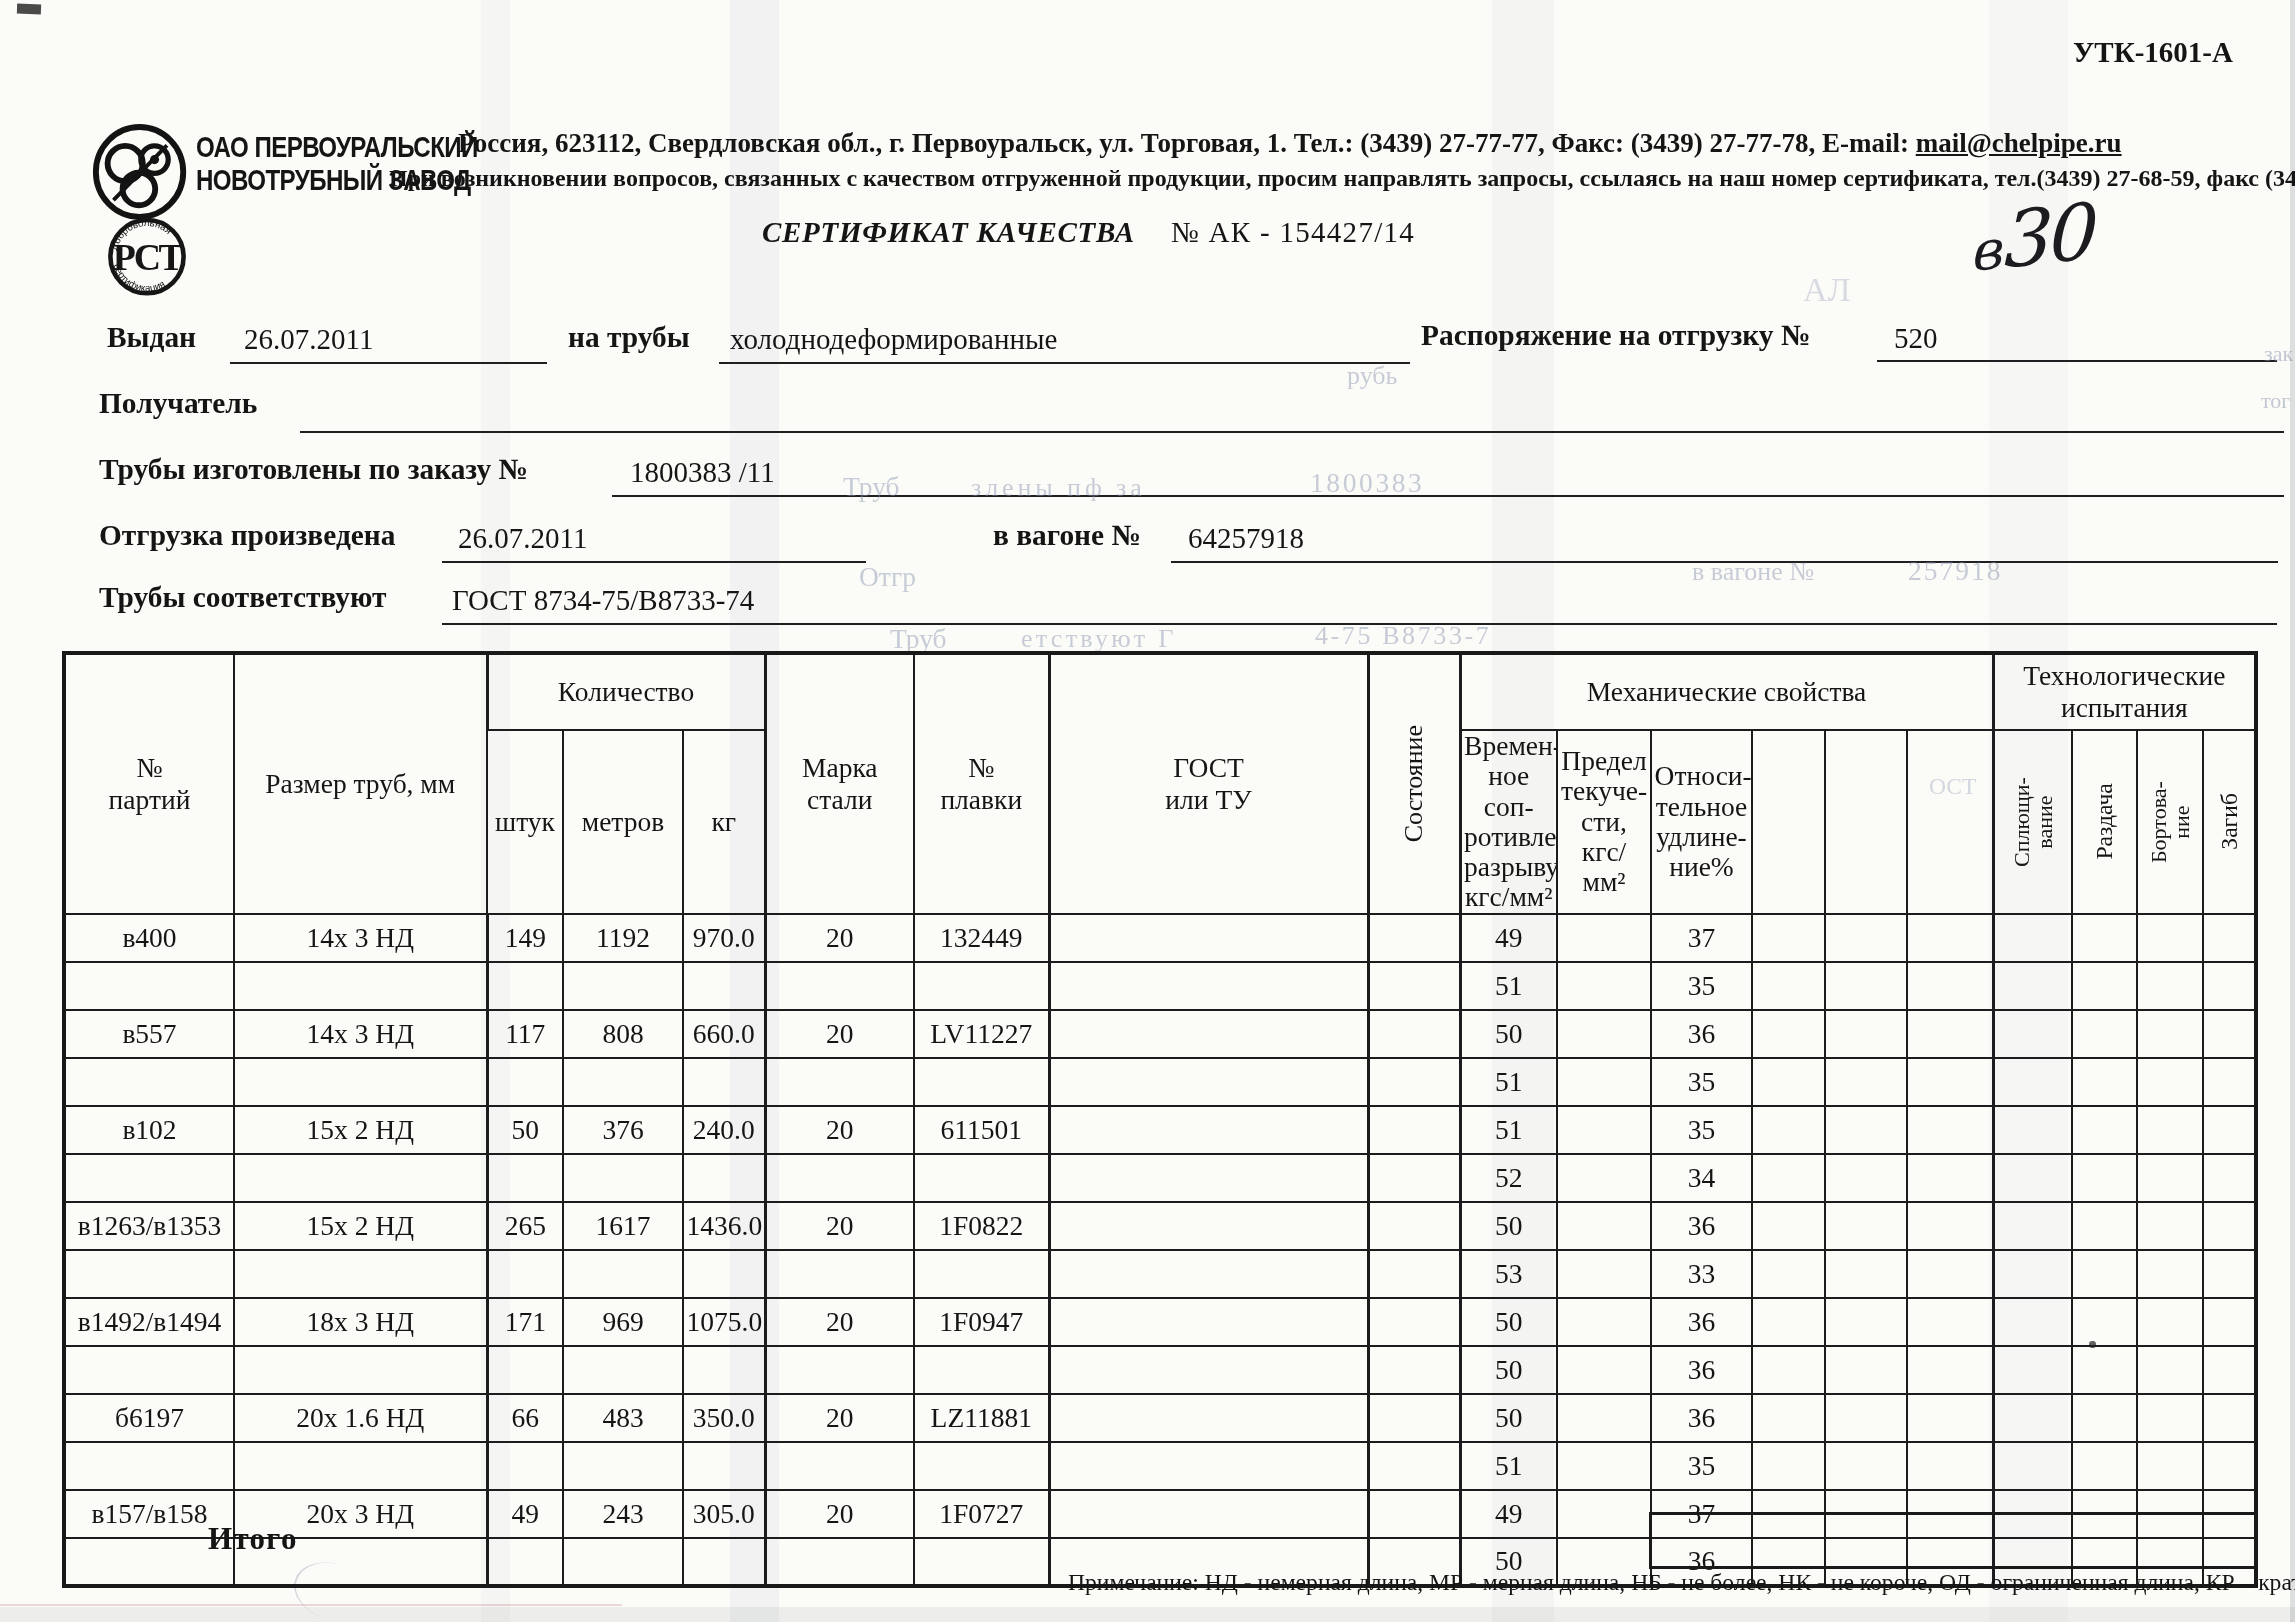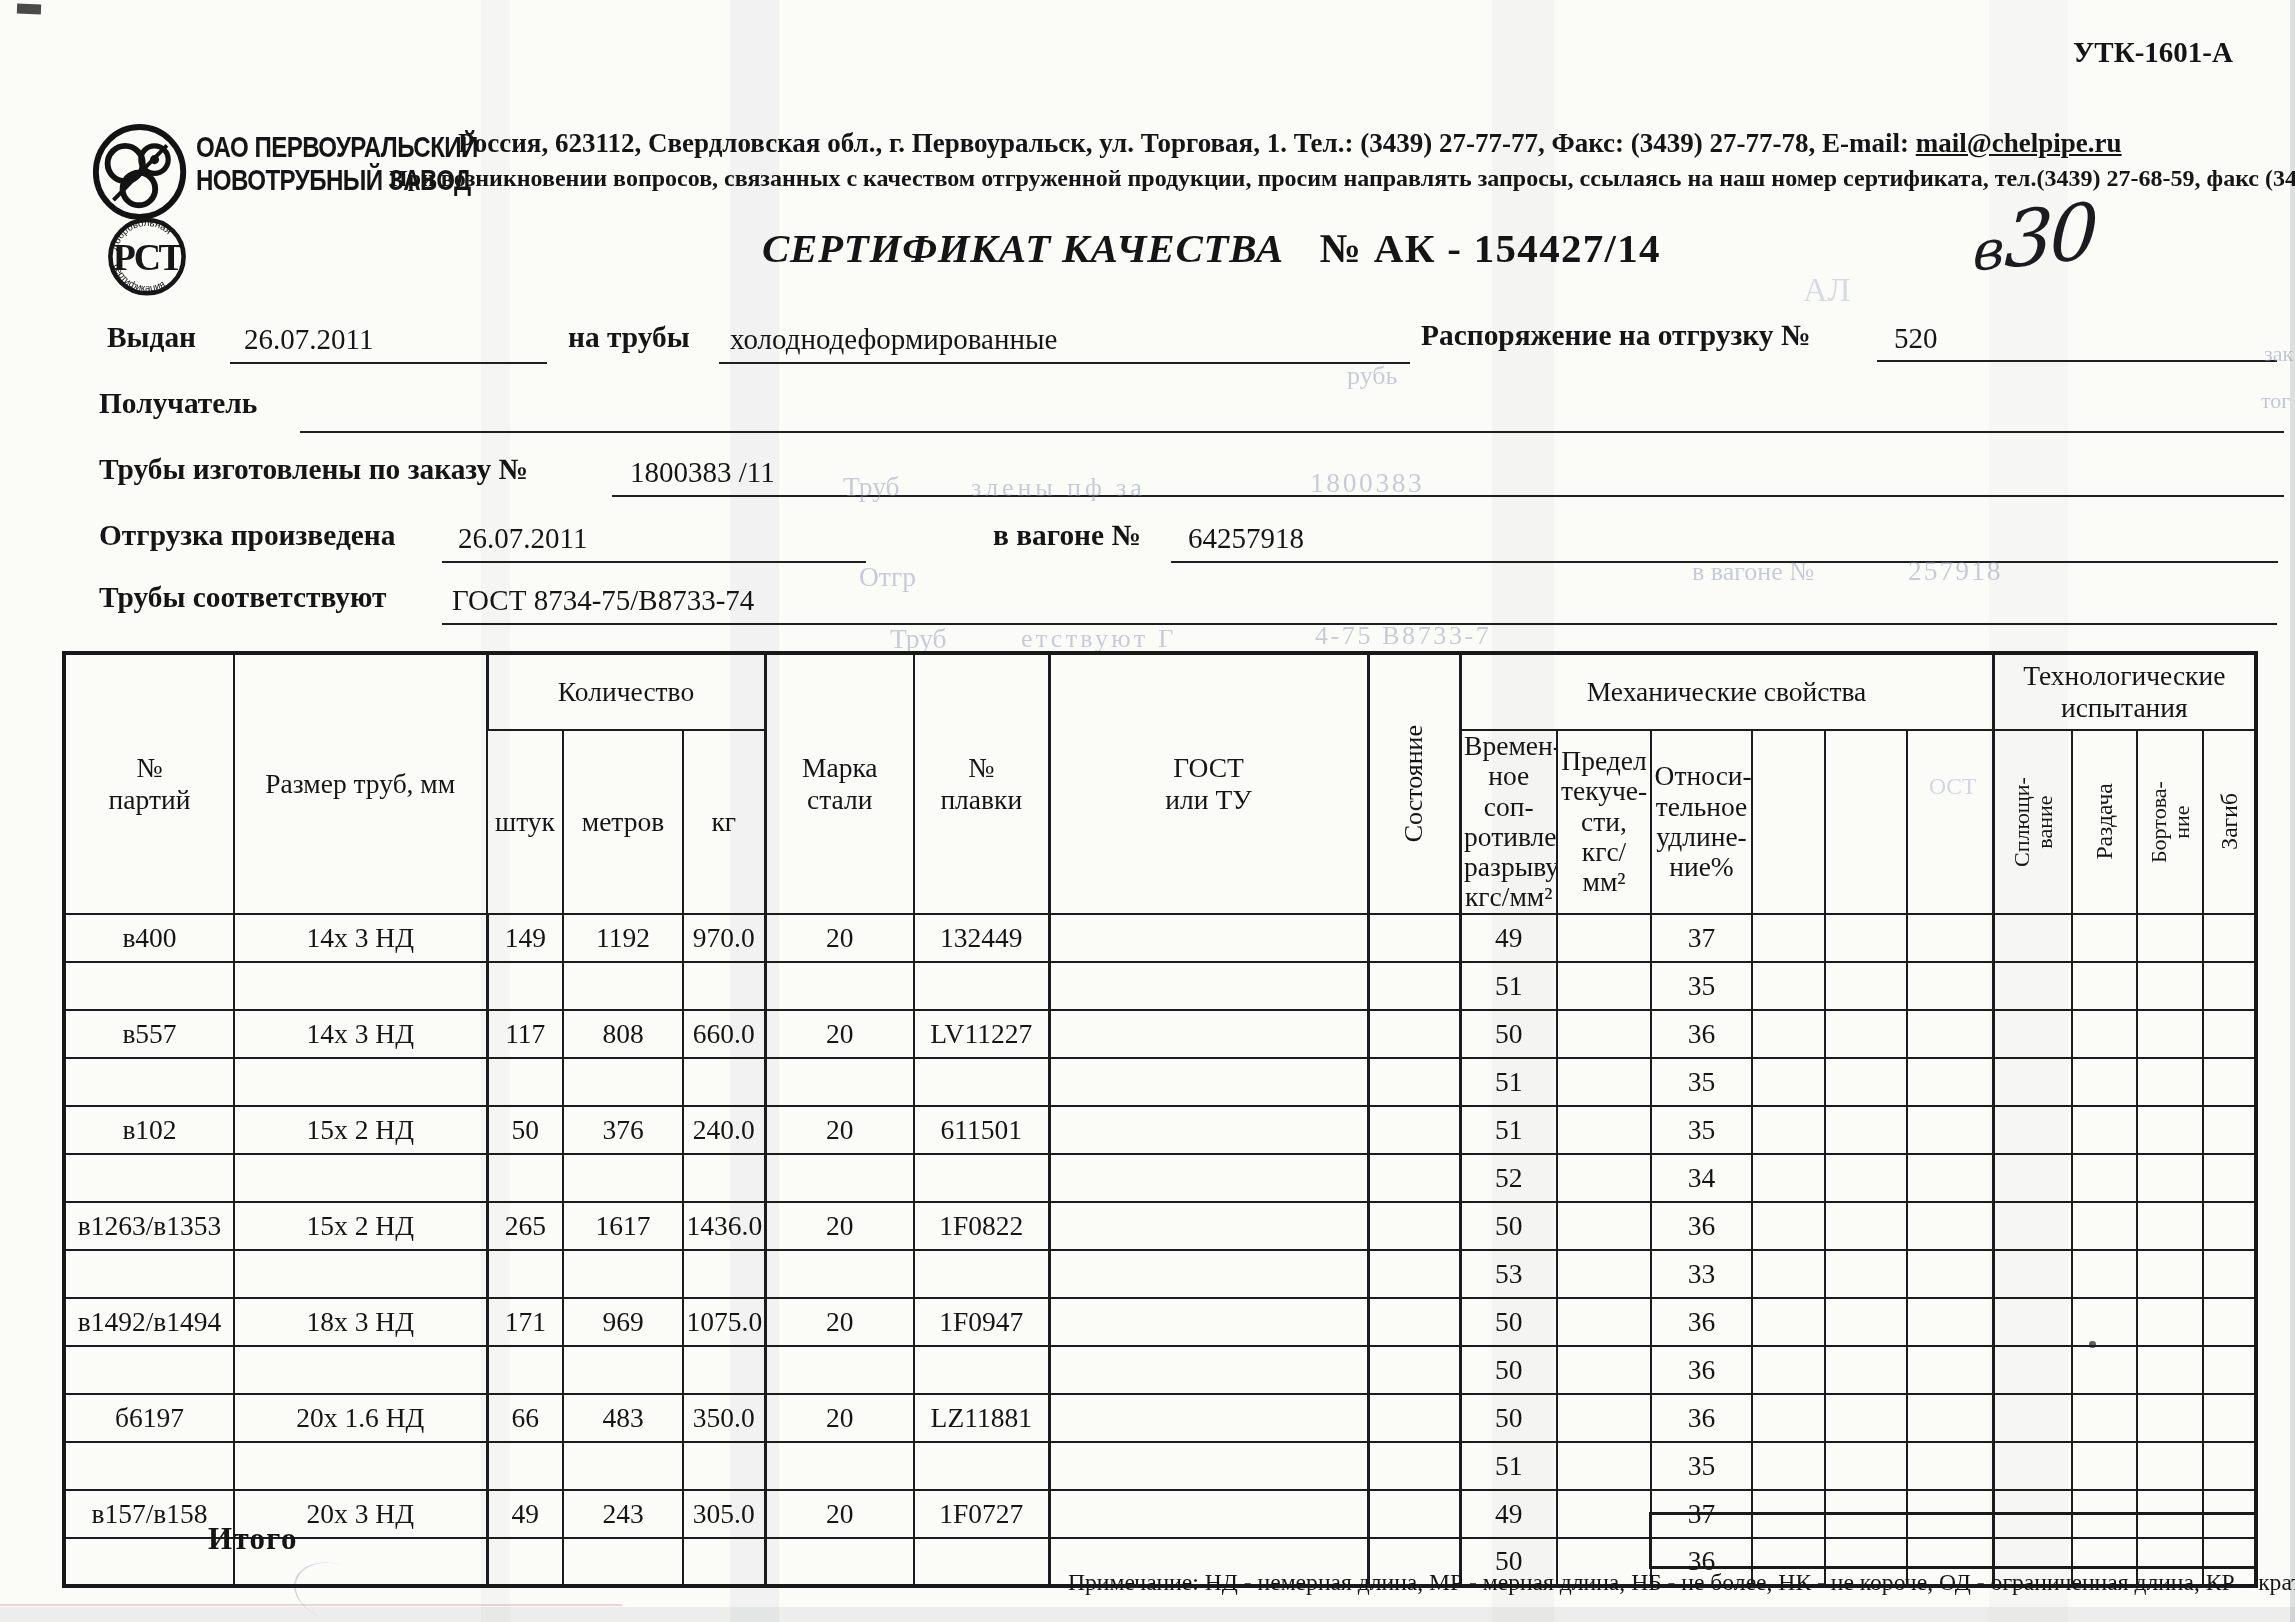--- a/index.html
+++ b/index.html
@@ -25,23 +25,23 @@
   .fold-mark{position:absolute;left:293px;top:1564px;width:79px;height:56px;border-left:2px solid rgba(120,130,160,0.30);border-radius:50%;transform:rotate(18deg);}
 
   
   .form-code{left:2073px;top:36px;font-size:29px;}
   .logo-pntz{left:90px;top:123px;}
   .company-name{left:196px;top:131px;font-size:29.4px;font-weight:bold;line-height:1.12;
     font-family:"Liberation Sans",sans-serif;transform:scaleX(.82);transform-origin:left top;letter-spacing:-0.7px;}
   .addr1{left:458px;top:128px;font-size:27px;font-weight:bold;}
   .addr2{left:389px;top:165px;font-size:24px;font-weight:bold;}
   .logo-rst{left:98px;top:207px;}
-  .title-row{left:762px;top:224px;font-size:41px;display:flex;gap:36px;align-items:baseline;}
+  .title-row{left:762px;top:216px;font-size:29px;display:flex;gap:36px;align-items:baseline;}
   .title-main{font-style:italic;font-weight:bold;letter-spacing:0.7px;}
-  .title-num{font-weight:bold;letter-spacing:1.3px;}
+  .title-num{font-weight:normal;letter-spacing:1.3px;}
   .handwriting{left:1973px;top:193px;font-style:italic;color:#1b1b20;transform:rotate(-6deg) skewX(-8deg);}
   .hw-v{font-size:54px;font-family:"DejaVu Serif",serif;}
   .hw-30{font-size:77px;font-family:"DejaVu Serif",serif;letter-spacing:-3.3px;}
 
   
   .flabel{font-size:29.4px;font-weight:bold;white-space:nowrap;}
   .fvalue{font-size:29px;white-space:nowrap;}
   .fline{position:absolute;height:0;border-bottom:2px solid #1f1f22;}
 
   

